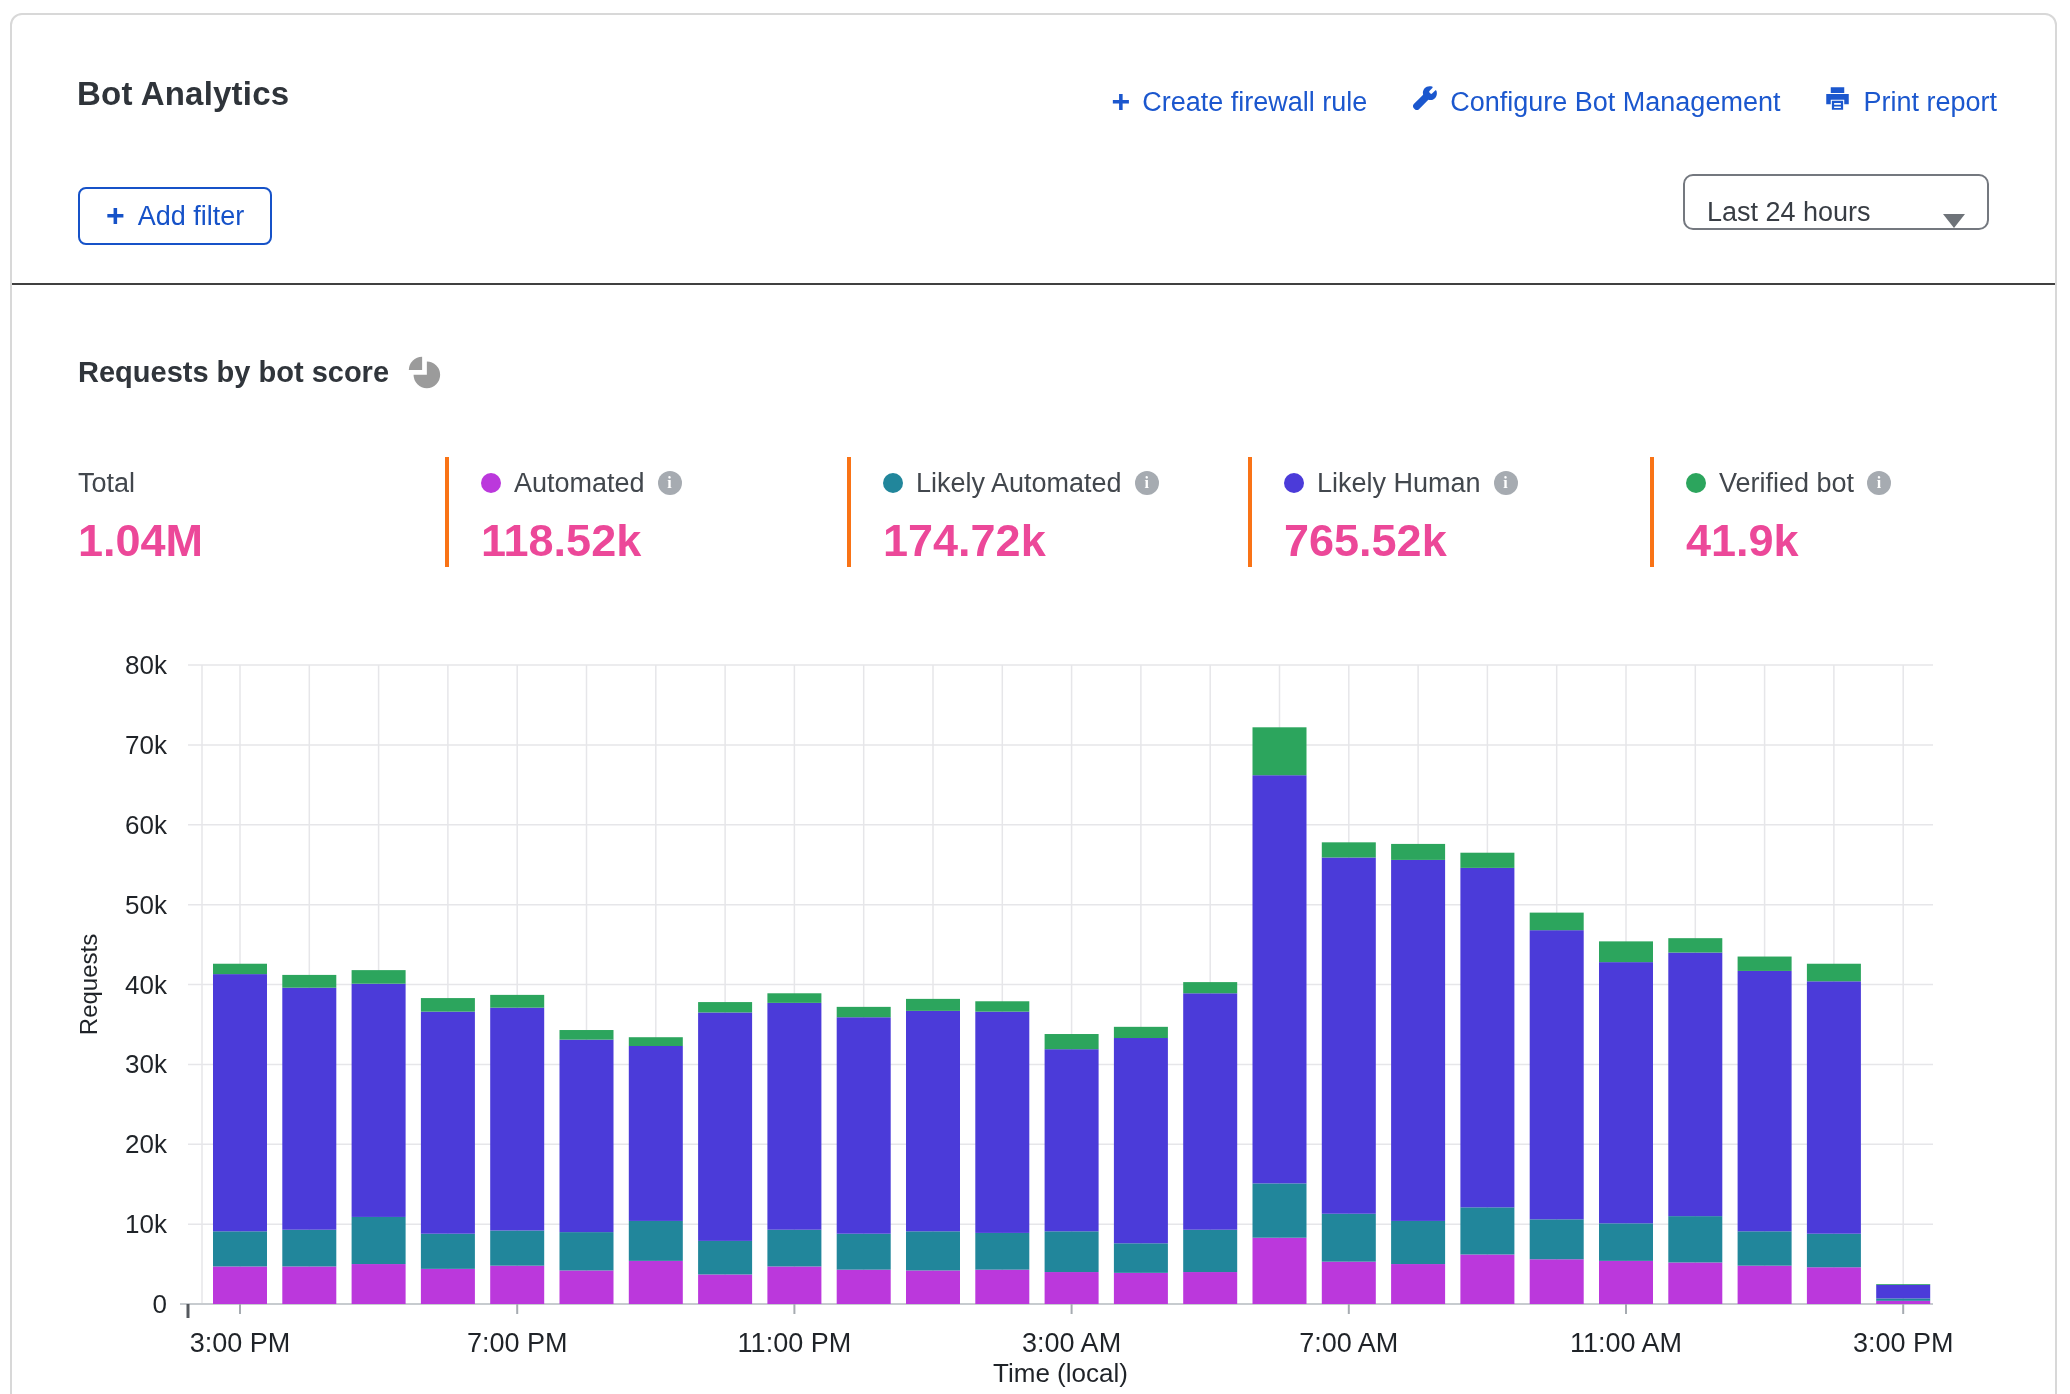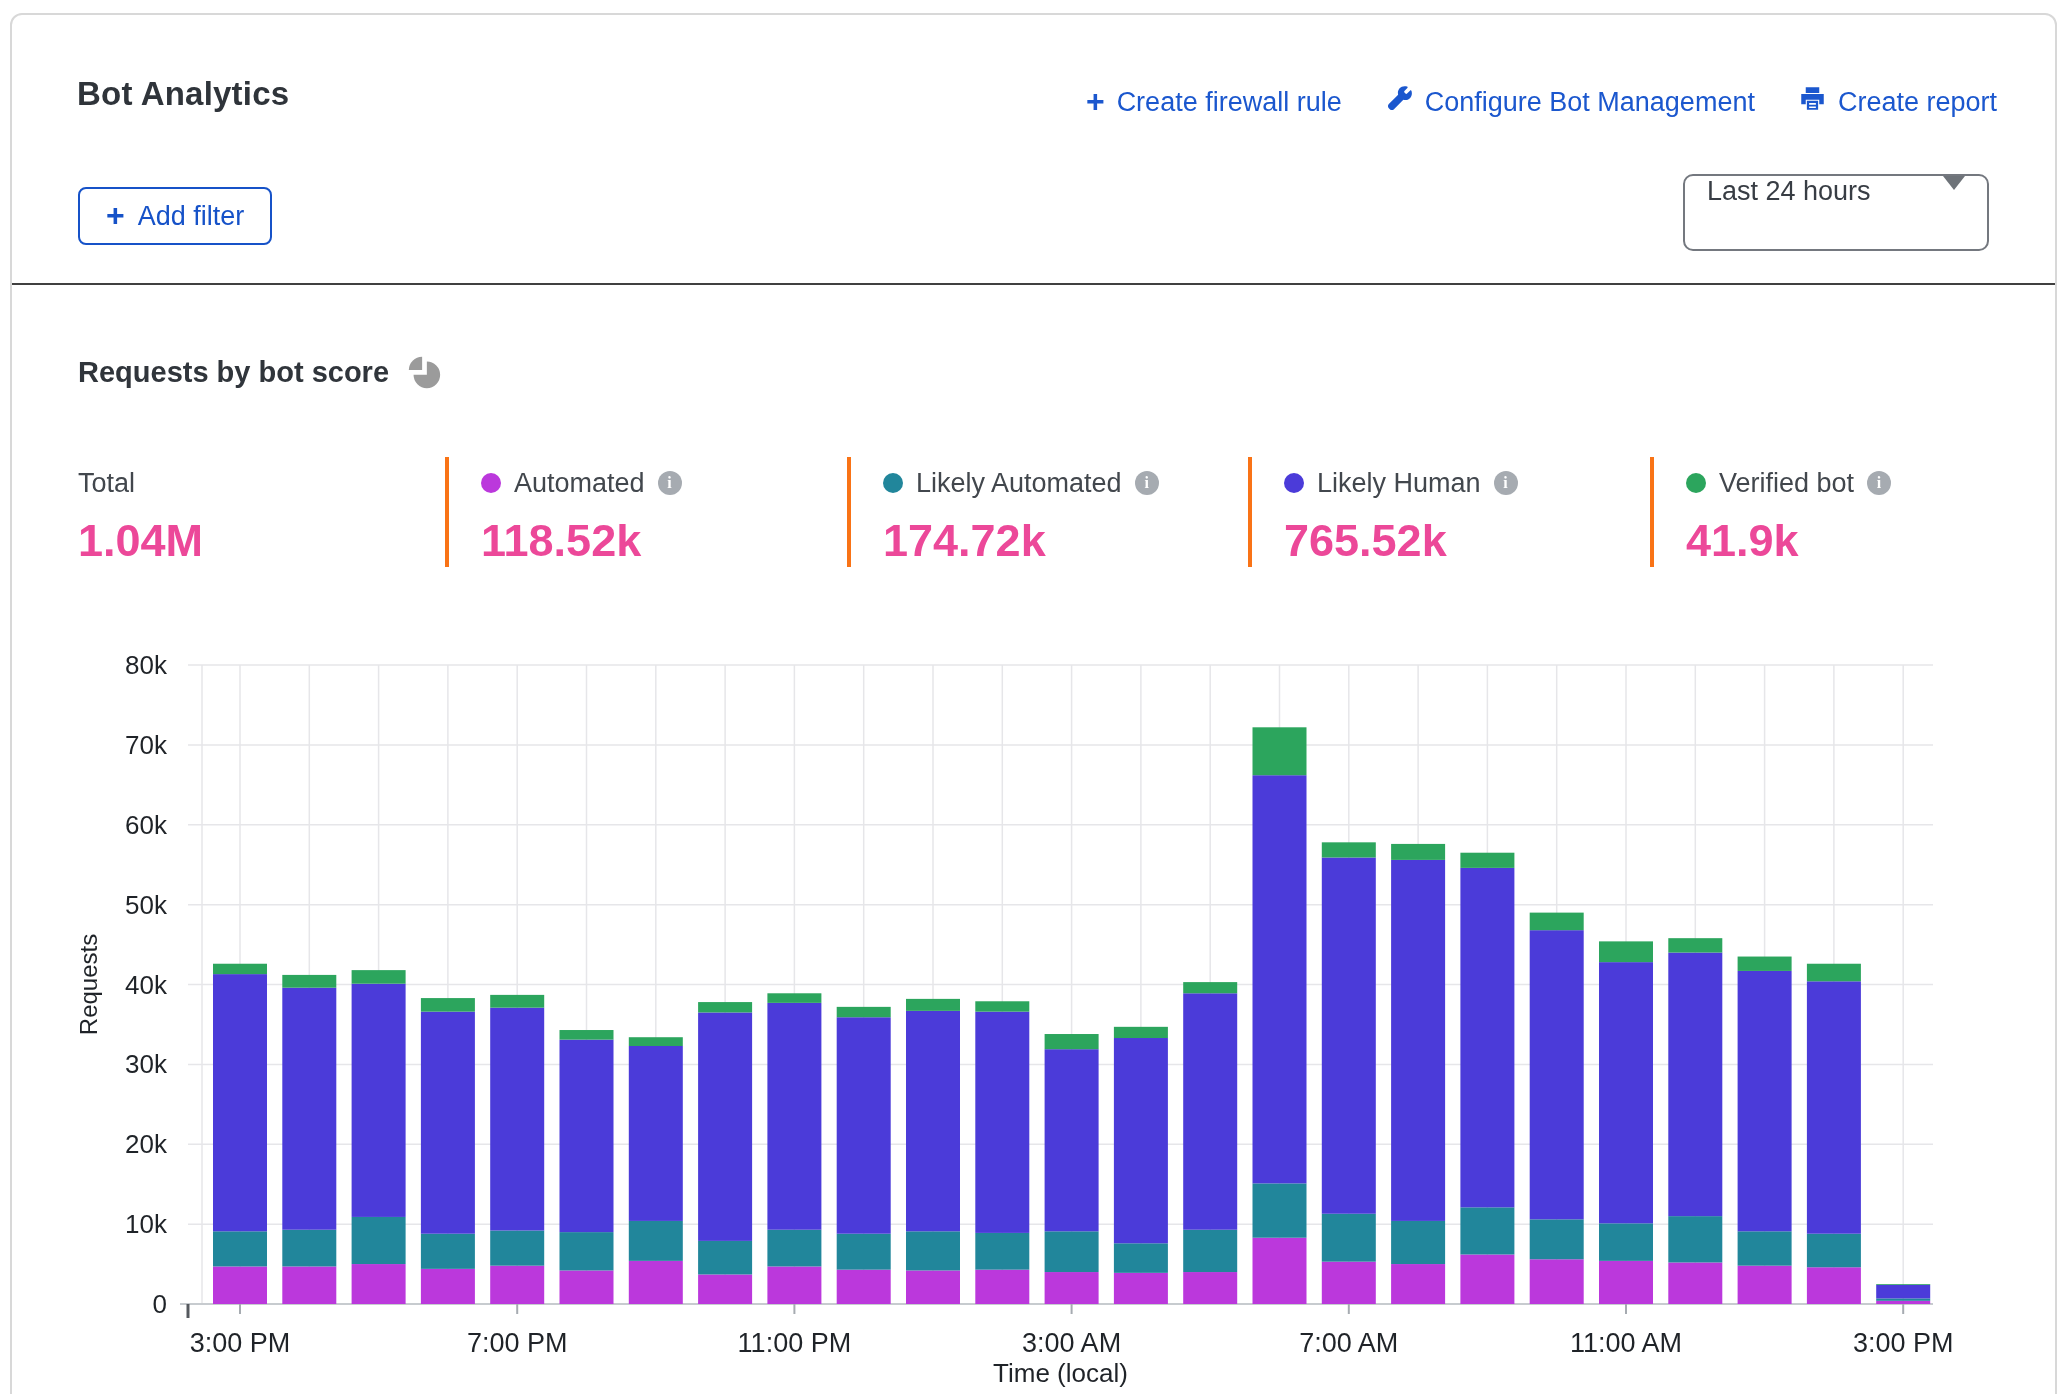--- a/index.html
+++ b/index.html
@@ -11,23 +11,23 @@
   .page-title { position:absolute; left:65px; top:60px; font-size:33px; font-weight:700;
     color:#2f343a; letter-spacing:.2px; }
   .actions { position:absolute; top:70px; right:58px; display:flex; gap:44px; align-items:center; }
   .action { display:flex; align-items:center; gap:12px; color:#1b57ce; font-size:27px;
     cursor:pointer; white-space:nowrap; }
   .plus-glyph { font-size:32px; font-weight:600; line-height:1; position:relative; top:-1px; }
   .action svg { width:27px; height:27px; fill:#1b57ce; }
   .add-filter { position:absolute; left:66px; top:172px; height:58px; padding:0 26px;
     display:flex; align-items:center; gap:13px; border:2px solid #1652c8; border-radius:8px;
     color:#1652c8; font-size:27px; background:#fff; cursor:pointer; }
-  .time-range { position:absolute; right:66px; top:159px; width:306px; height:77px;
+  .time-range { position:absolute; right:66px; top:159px; width:306px; height:56px;
     border:2px solid #74787f; border-radius:10px; background:#fff; display:flex;
-    align-items:flex-start; justify-content:space-between; padding:0 22px 0 22px;
+    align-items:flex-end; justify-content:space-between; padding:0 22px 0 22px;
     font-size:27px; color:#383d44; cursor:pointer; }
   .chevron-down { width:0; height:0; border-left:11px solid transparent;
     border-right:11px solid transparent; border-top:14px solid #6e7379; }
   .section-heading { position:absolute; left:66px; top:338px; display:flex; align-items:center; gap:16px; }
   .section-heading .txt { font-size:29px; font-weight:700; color:#30353b; }
   .pie-icon svg { width:38px; height:38px; display:block; }
   .stats { position:absolute; left:66px; top:442px; width:1920px; display:grid;
     grid-template-columns:367px 402px 401px 402px auto; }
   .stat { padding-top:10px; }
   .stat + .stat { border-left:4px solid #f97316; padding-left:32px; }
@@ -61,21 +61,21 @@
         </span>
         <span>Configure Bot Management</span>
       </div>
       <div class="action">
         <span>
           <svg viewBox="0 0 24 24">
               <path d="M6 2h12v5H6zM2 8h20v9h-4v-4H6v4H2zm16 2h2v2h-2z"></path>
               <path d="M7 14h10v8H7zm2 2v1.5h6V16H9zm0 3v1.5h6V19H9z"></path>
             </svg>
         </span>
-        <span>Create report</span>
+        <span>Print report</span>
       </div>
     </div>
 
     <button class="add-filter">
       <span class="plus-glyph">+</span>
       <span>Add filter</span>
     </button>
 
     <div class="time-range">
       <span>Last 24 hours</span>

